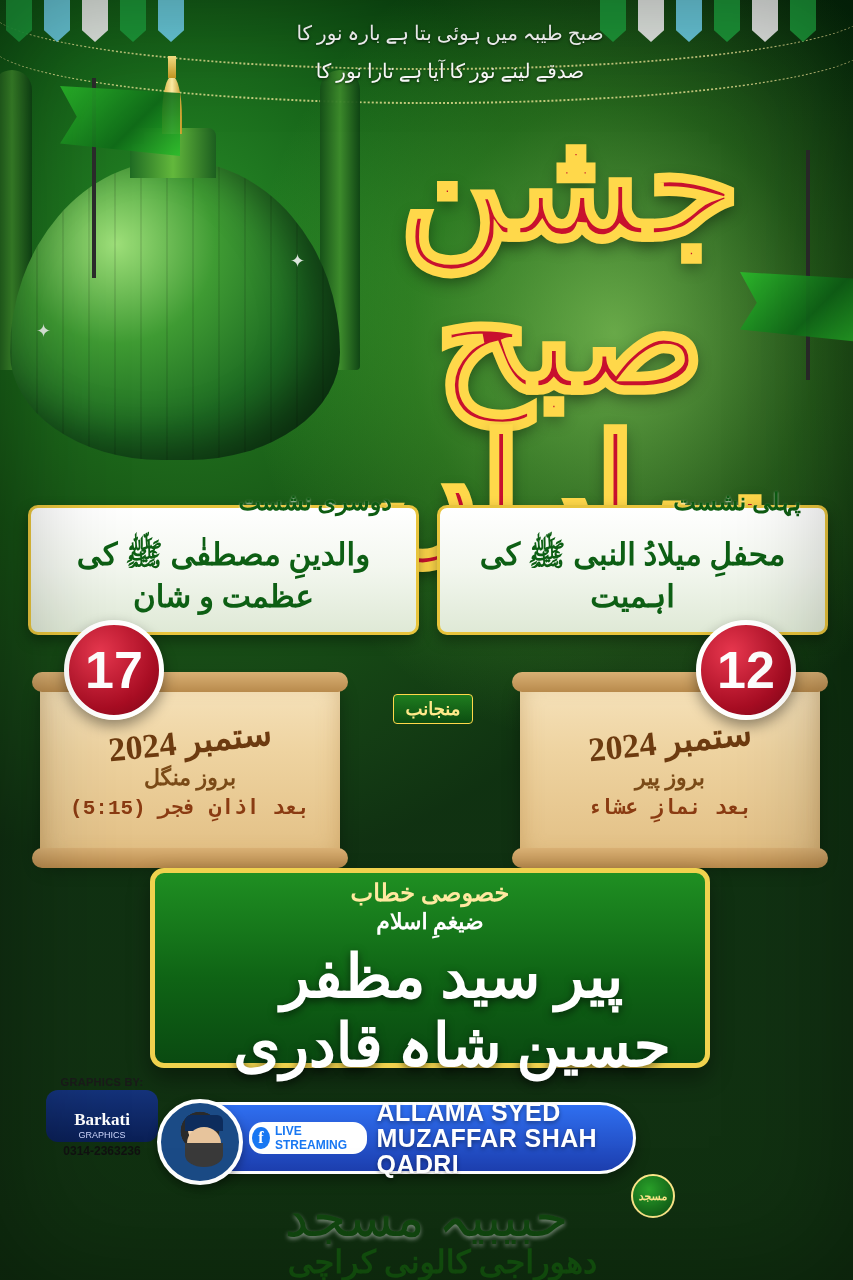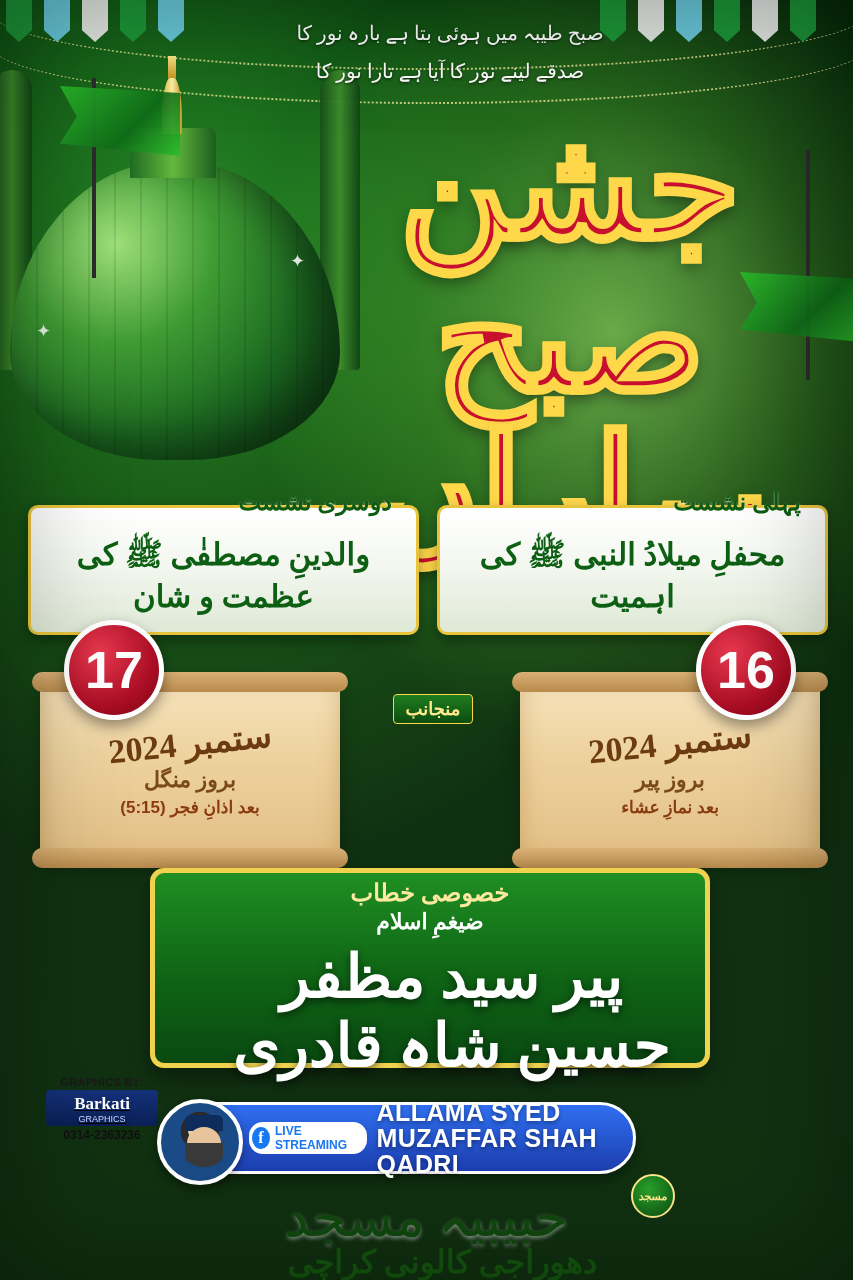--- a/index.html
+++ b/index.html
@@ -152,22 +152,22 @@
   .scroll-date{
     font-family:"Liberation Serif", serif;
     font-size:34px; font-weight:bold; color:#6d3b10;
     transform:rotate(-6deg);
   }
   .scroll-day{
     font-family:"Liberation Serif", serif;
     font-size:22px; font-weight:bold; color:#7a4a17;
   }
   .scroll-time{
-    font-family:Liberation Sans, sans-serif;
-    font-size:17px; font-weight:bold; color:#8a3b12;
+    font-family:Liberation Mono, monospace;
+    font-size:21px; font-weight:bold; color:#8a3b12;
   }
   .daybadge{
     position:absolute; top:-20px; width:100px; height:100px; border-radius:50%;
     background:radial-gradient(circle at 34% 30%,#e8384f,#a80d23 65%,#7a0617);
     border:5px solid #ffffff;
     box-shadow:0 6px 14px rgba(0,0,0,.4);
     color:#fff; font-size:52px; font-weight:bold;
     display:flex; align-items:center; justify-content:center;
     font-family:"Liberation Sans", sans-serif;
   }
@@ -213,21 +213,21 @@
   
   .designer{
     position:absolute; left:46px; top:1076px; width:112px;
     text-align:center;
   }
   .designer-label{
     font-size:11px; font-weight:bold; color:#1a1a1a; letter-spacing:.3px;
   }
   .designer-box{
     margin-top:2px; background:linear-gradient(180deg,#14327a,#0a1f55);
-    border-radius:4px; padding:4px 2px 2px;text-decoration:underline;
+    border-radius:12px; padding:20px 2px 2px;
   }
   .designer-name{
     color:#fff; font-family:"Liberation Serif", serif; font-size:17px; font-weight:bold;
   }
   .designer-sub{ color:#cfd8ff; font-size:9px; }
   .designer-phone{ font-size:12px; font-weight:bold; color:#111; margin-top:2px; }
   
   .livebar{
     position:absolute; left:168px; top:1102px; width:468px; height:72px;
     background:linear-gradient(180deg,#2f6ff0,#1d3fb0);
@@ -348,21 +348,21 @@
   </div>
 
   <div class="dates">
     <div class="scroll right">
       <div class="scroll-inner">
         <div class="scroll-date">ستمبر 2024</div>
         <div class="scroll-day">بروز پیر</div>
         <div class="scroll-time">بعد نمازِ عشاء</div>
       </div>
     </div>
-    <div class="daybadge r">16</div>
+    <div class="daybadge r">12</div>
 
     <div class="scroll left">
       <div class="scroll-inner">
         <div class="scroll-date">ستمبر 2024</div>
         <div class="scroll-day">بروز منگل</div>
         <div class="scroll-time">بعد اذانِ فجر (5:15)</div>
       </div>
     </div>
     <div class="daybadge l">17</div>
 

